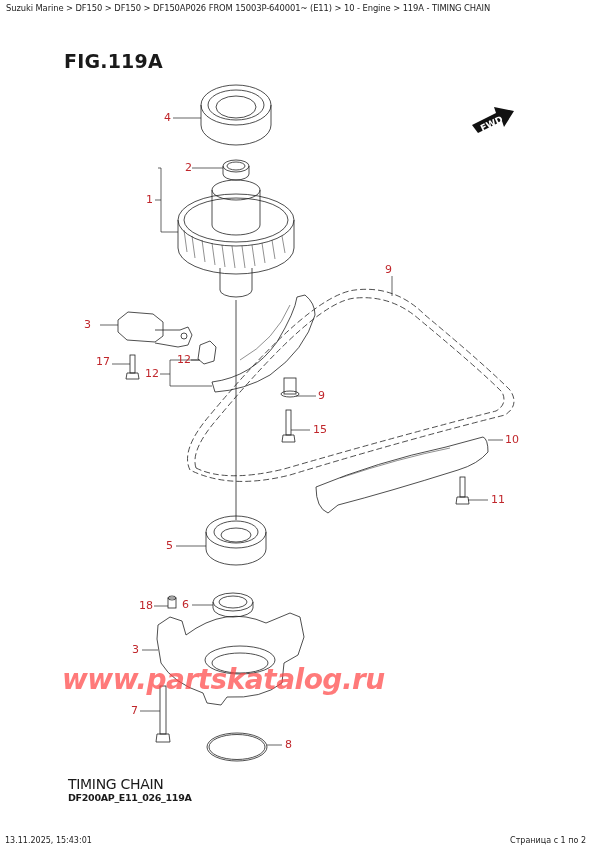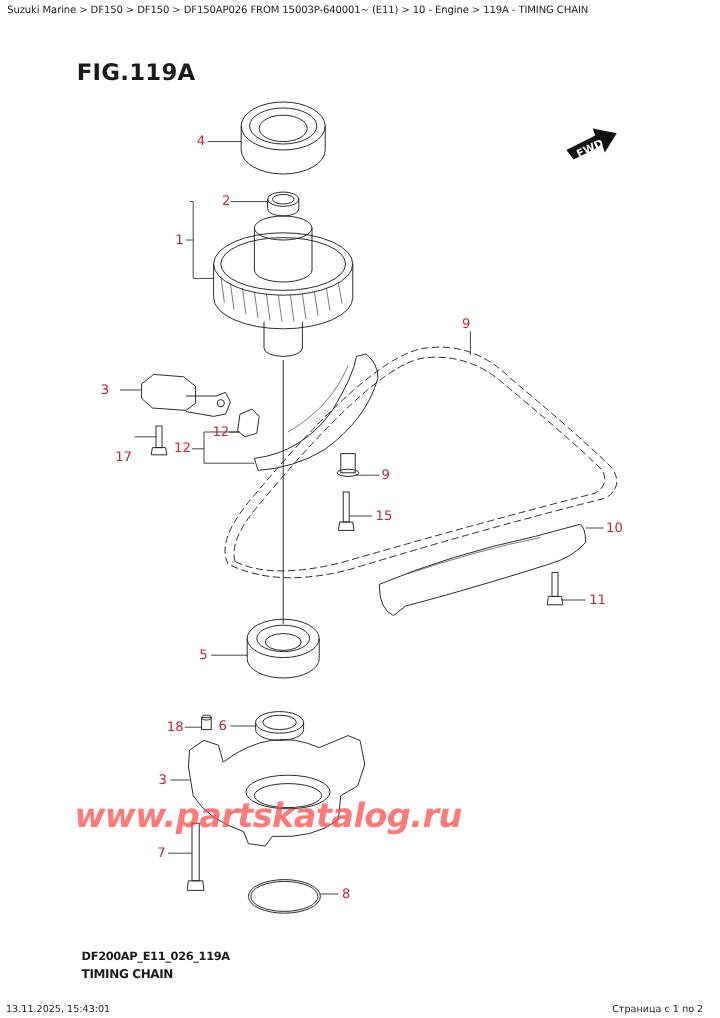--- a/index.html
+++ b/index.html
@@ -3,21 +3,21 @@
 <meta charset="utf-8">
 <style>
   html, body { margin:0; padding:0; background:#fff; }
   body { width:600px; height:848px; position:relative; overflow:hidden; font-family:"DejaVu Sans", sans-serif; }
   .breadcrumb { position:absolute; left:6px; top:3px; font-size:8.4px; color:#222; white-space:nowrap; letter-spacing:-0.1px; }
   .fig-title { position:absolute; left:64px; top:50px; font-size:19px; font-weight:bold; color:#1a1a1a; letter-spacing:0.2px;text-align:right; }
   .canvas { position:absolute; left:0; top:0; width:600px; height:848px; }
   .callout { position:absolute; font-size:11px; color:#c0262b; font-family:"DejaVu Sans", sans-serif; line-height:1; }
   .watermark { position:absolute; left:62px; top:663px; font-size:28px; font-weight:bold; font-style:italic; color:rgba(255,70,70,0.72); letter-spacing:-0.5px; white-space:nowrap; font-family:"DejaVu Sans", sans-serif; }
   .code-line { position:absolute; left:68px; top:792px; font-size:9.5px; font-weight:bold; color:#1a1a1a; letter-spacing:-0.3px; }
-  .caption { position:absolute; left:68px; top:807px; font-size:10px; font-weight:bold; color:#1a1a1a; letter-spacing:-0.3px; }
+  .caption { position:absolute; left:68px; top:776px; font-size:14px; font-weight:normal; color:#1a1a1a; letter-spacing:-0.3px; }
   .footer-date { position:absolute; left:5px; top:836px; font-size:8px; color:#222; }
   .footer-page { position:absolute; right:14px; top:836px; font-size:8px; color:#222; }
   .fwd { position:absolute; left:470px; top:103px; }
 </style>
 </head>
 <body>
 
 <div class="breadcrumb">Suzuki Marine &gt; DF150 &gt; DF150 &gt; DF150AP026 FROM 15003P-640001~ (E11) &gt; 10 - Engine &gt; 119A - TIMING CHAIN</div>
 <div class="fig-title">FIG.119A</div>
 
@@ -157,21 +157,21 @@
   <path d="M2 22 L26 10 L24 4 L44 8 L34 24 L32 18 L8 30 Z" fill="#111"></path>
   <text x="9" y="26" transform="rotate(-25 16 20)" font-size="9" font-weight="bold" fill="#fff" font-family="DejaVu Sans, sans-serif">FWD</text>
 </svg>
 
 <span class="callout" style="left:164px;top:112px">4</span>
 <span class="callout" style="left:185px;top:162px">2</span>
 <span class="callout" style="left:146px;top:194px">1</span>
 <span class="callout" style="left:385px;top:264px">9</span>
 <span class="callout" style="left:84px;top:319px">3</span>
 <span class="callout" style="left:177px;top:354px">12</span>
-<span class="callout" style="left:96px;top:375px">17</span>
+<span class="callout" style="left:96px;top:356px">17</span>
 <span class="callout" style="left:145px;top:368px">12</span>
 <span class="callout" style="left:318px;top:390px">9</span>
 <span class="callout" style="left:313px;top:424px">15</span>
 <span class="callout" style="left:505px;top:434px">10</span>
 <span class="callout" style="left:491px;top:494px">11</span>
 <span class="callout" style="left:166px;top:540px">5</span>
 <span class="callout" style="left:139px;top:600px">18</span>
 <span class="callout" style="left:182px;top:599px">6</span>
 <span class="callout" style="left:132px;top:644px">3</span>
 <span class="callout" style="left:131px;top:705px">7</span>

